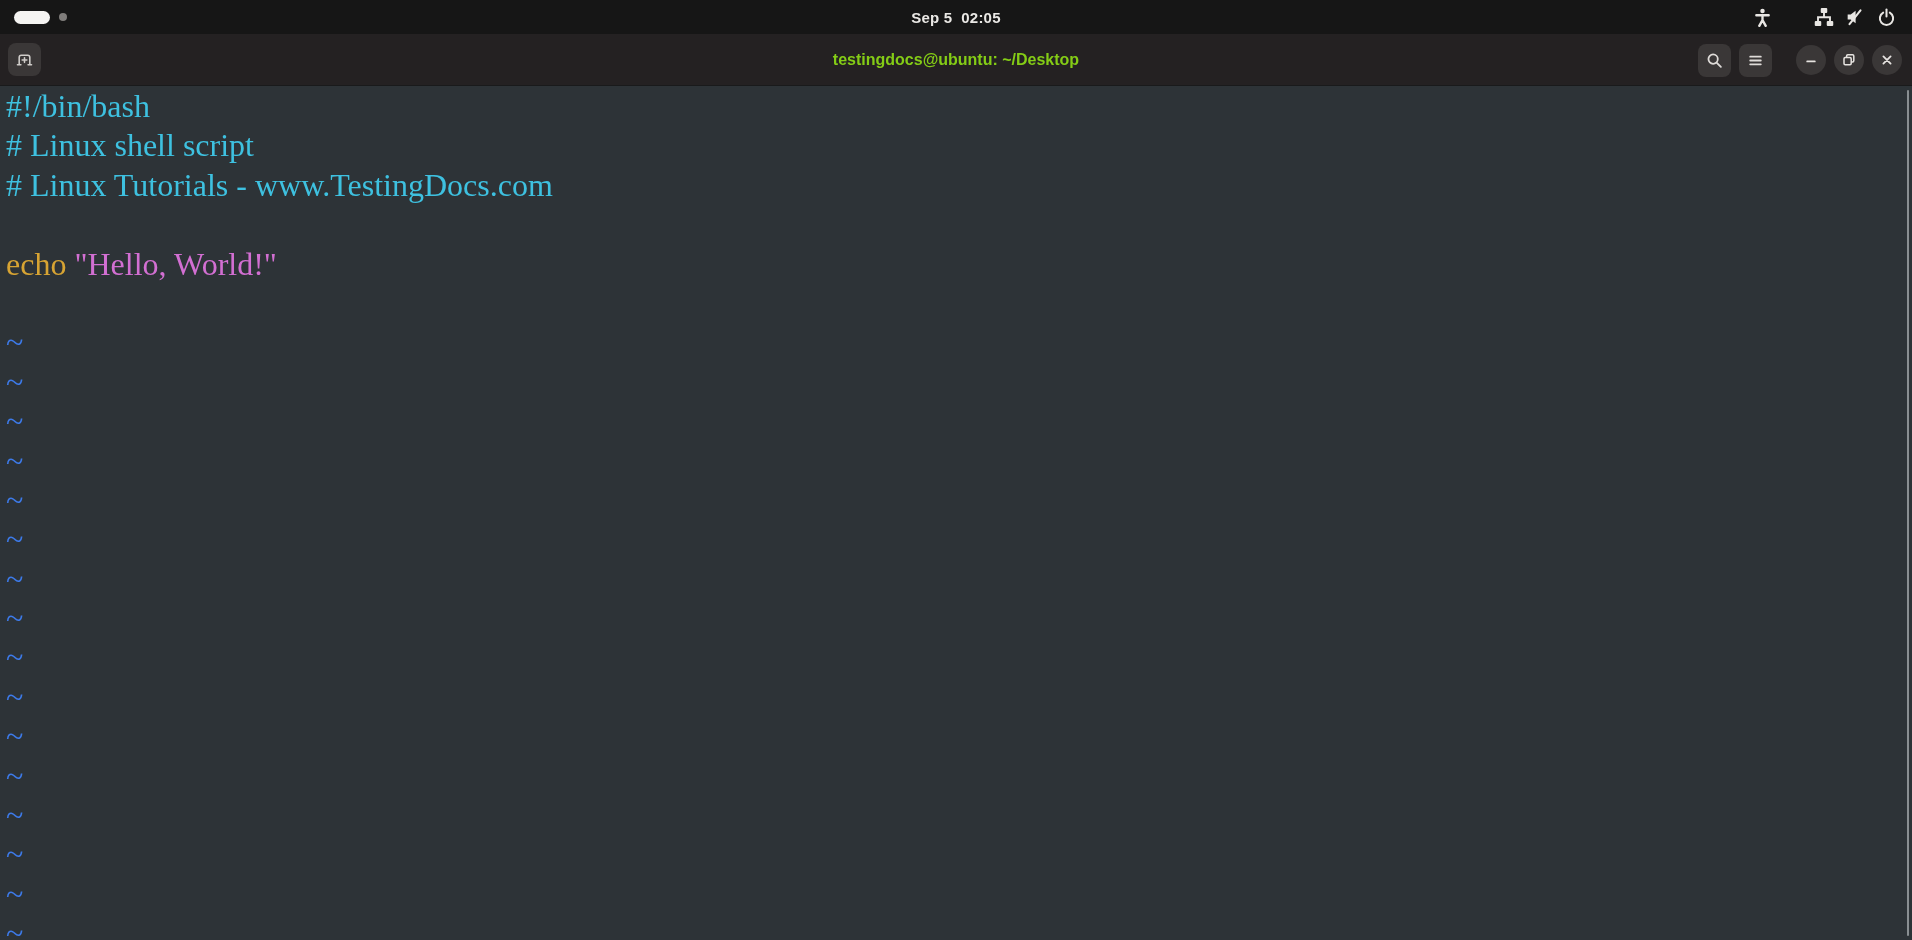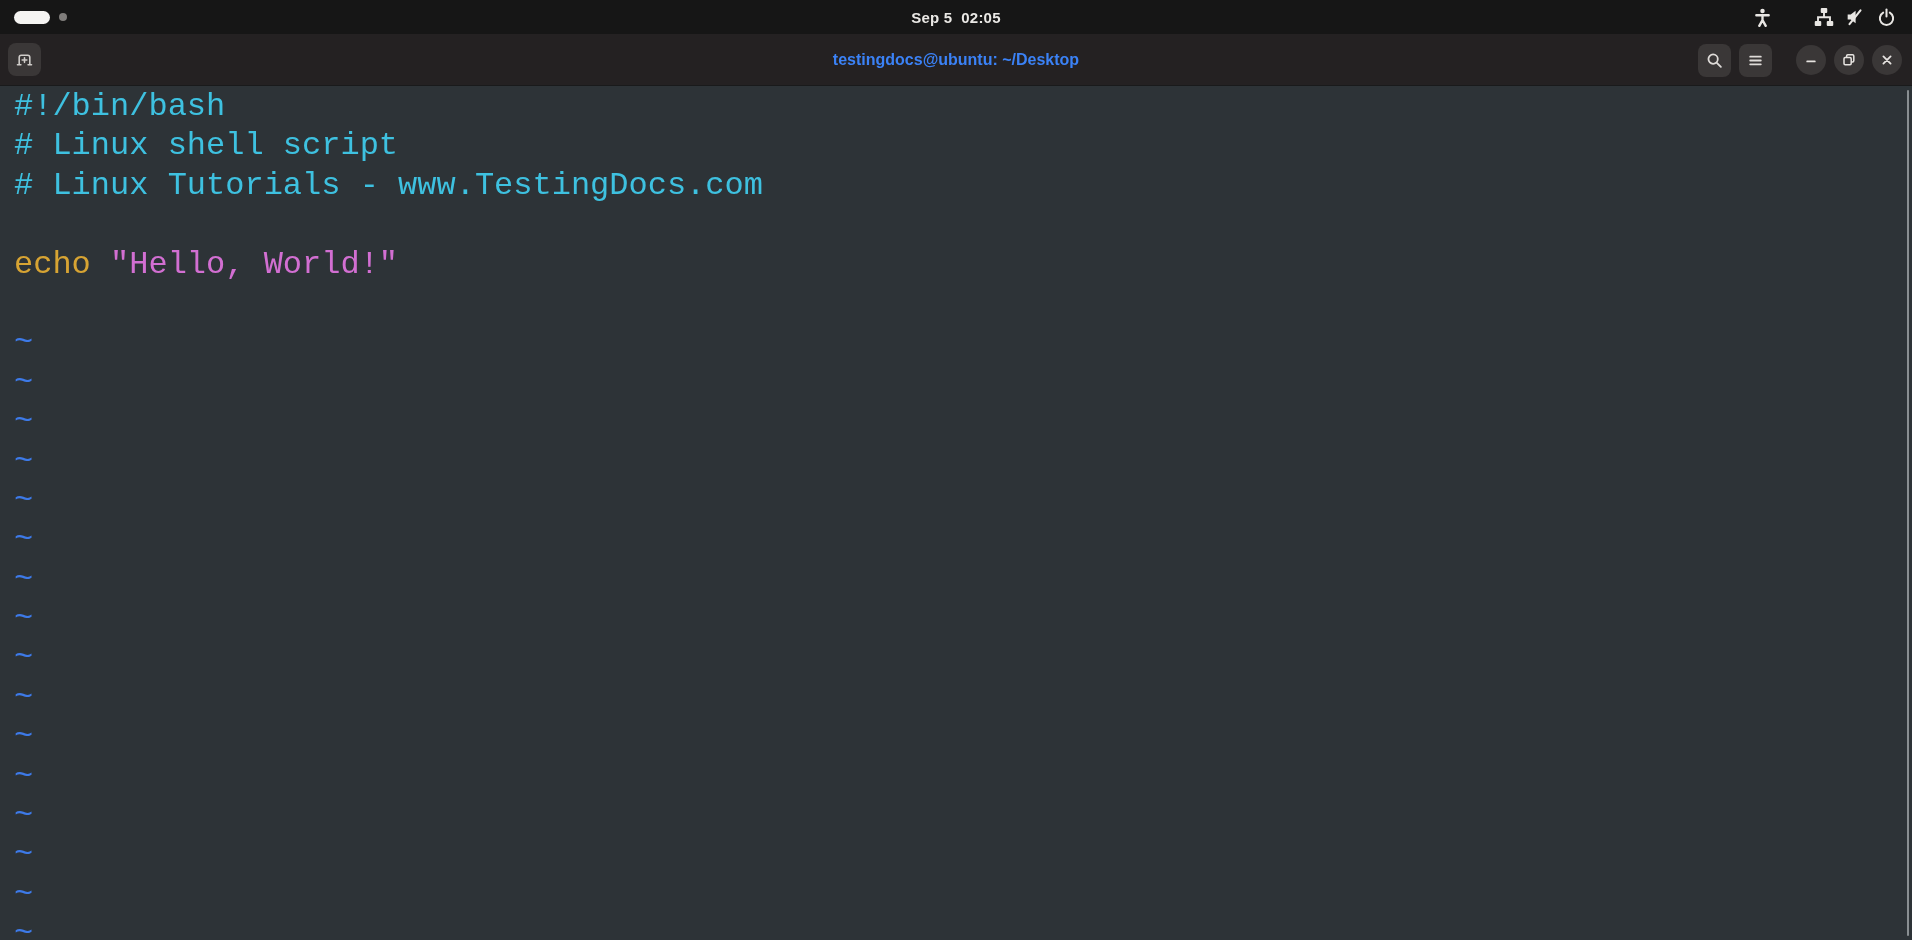--- a/index.html
+++ b/index.html
@@ -25,38 +25,38 @@
   .topbar-right .spacer { width:22px; }
   .tb-icon { display:flex; align-items:center; justify-content:center; width:22px; height:22px; }
   
   .titlebar {
     position:absolute; top:34px; left:0; width:100%; height:52px;
     background:#242122; border-bottom:1px solid #191a1b;
     display:flex; align-items:center;
   }
   .win-title {
     position:absolute; left:50%; top:50%; transform:translate(-50%,-50%);
-    color:#3b82f6; font-size:16px; font-weight:700; white-space:nowrap;
+    color:#84cc16; font-size:16px; font-weight:700; white-space:nowrap;
   }
   .sq-btn {
     width:33px; height:33px; border-radius:8px; background:#3a3737; border:none;
     display:flex; align-items:center; justify-content:center; cursor:pointer;
   }
   .newtab-btn { position:absolute; left:8px; top:9px; }
   .titlebar-right { position:absolute; right:10px; top:0; height:52px; display:flex; align-items:center; gap:8px; }
   .titlebar-right .gap { width:8px; }
   .circle-btn {
     width:30px; height:30px; border-radius:50%; background:#3a3737; border:none;
     display:flex; align-items:center; justify-content:center; cursor:pointer;
   }
   
   .terminal {
     position:absolute; top:87px; left:0; right:0; bottom:0;
-    padding-left:14px; overflow:hidden; cursor:text;
-    font-family:Liberation Mono, monospace;
+    padding-left:6px; overflow:hidden; cursor:text;
+    font-family:Liberation Serif, serif;
     font-size:32px; line-height:39.4px; white-space:pre;
   }
   .term-line { height:39.4px; }
   .scrollbar-line {
     position:absolute; top:90px; right:3px; width:2px; height:846px;
     background:#9aa0a2; border-radius:2px; opacity:.85;
   }
   svg { display:block; }
 </style>
 </head>

